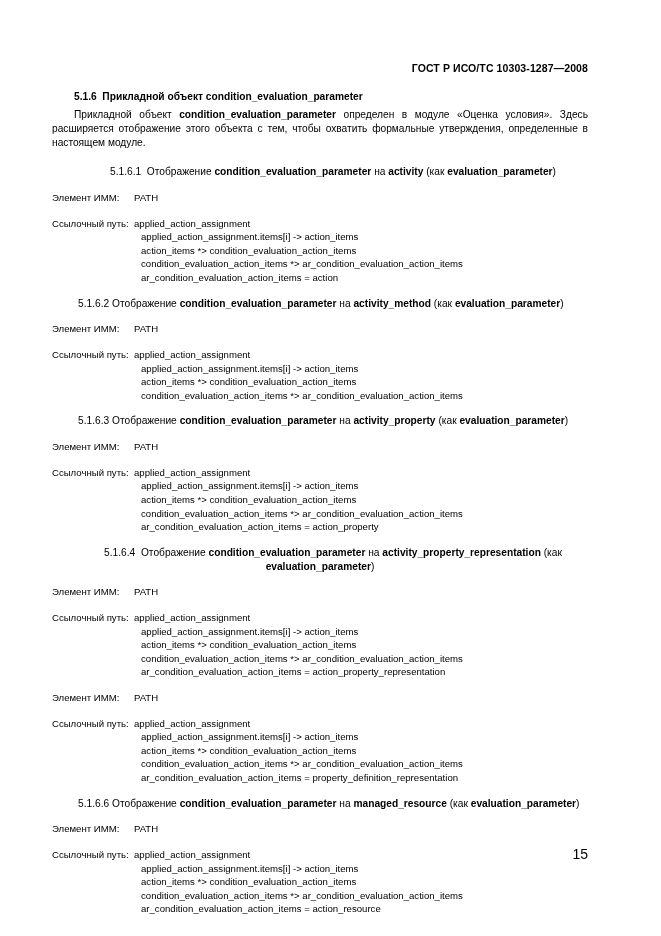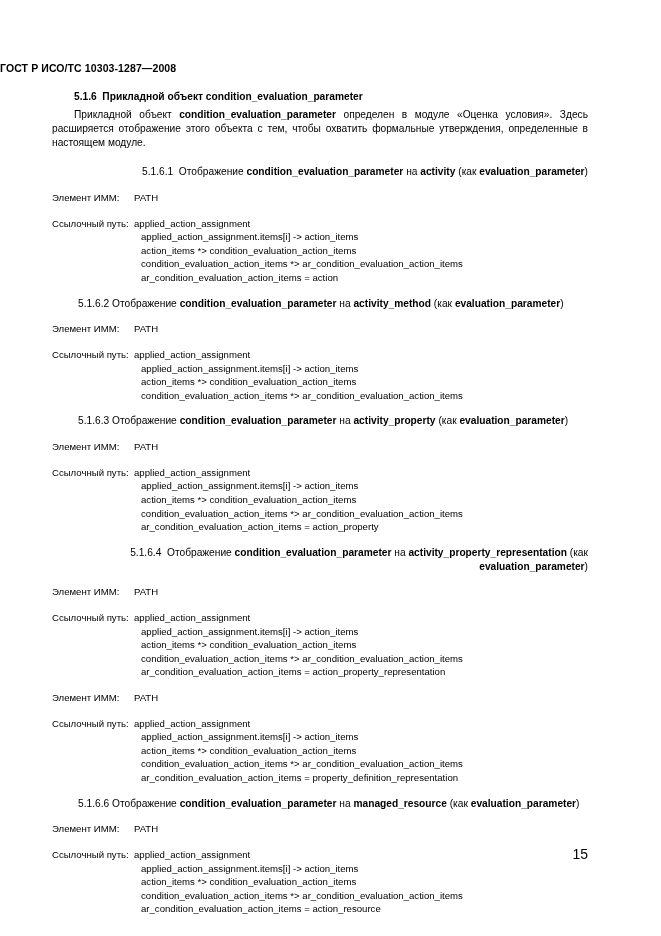--- a/index.html
+++ b/index.html
@@ -18,21 +18,21 @@
     margin: 0 auto;
     background: #ffffff;
     overflow: hidden;
     box-sizing: border-box;
   }
   .header {
     position: absolute;
     top: 62px;
     left: 0;
     width: 588px;
-    text-align: left;
+    text-align: right;
     font-size: 10.5px;
     font-weight: bold;
     letter-spacing: 0.1px;
   }
   .content {
     position: absolute;
     top: 90px;
     left: 52px;
     width: 536px;
   }
@@ -54,21 +54,21 @@
   .para b { font-weight: bold; }
   .sub-title {
     font-size: 10.2px;
     line-height: 1.35;
     text-align: justify;
     text-justify: inter-word;
     margin: 6px 0 9px 0;
     text-indent: 26px;
   }
   .sub-title.nojust {
-    text-align: right;
+    text-align: center;
   }
   .sub-title b { font-weight: bold; }
   .pathblock {
     margin: 0 0 12px 0;
     font-size: 9.6px;
     line-height: 1.42;
   }
   .prow {
     display: flex;
     white-space: nowrap;

